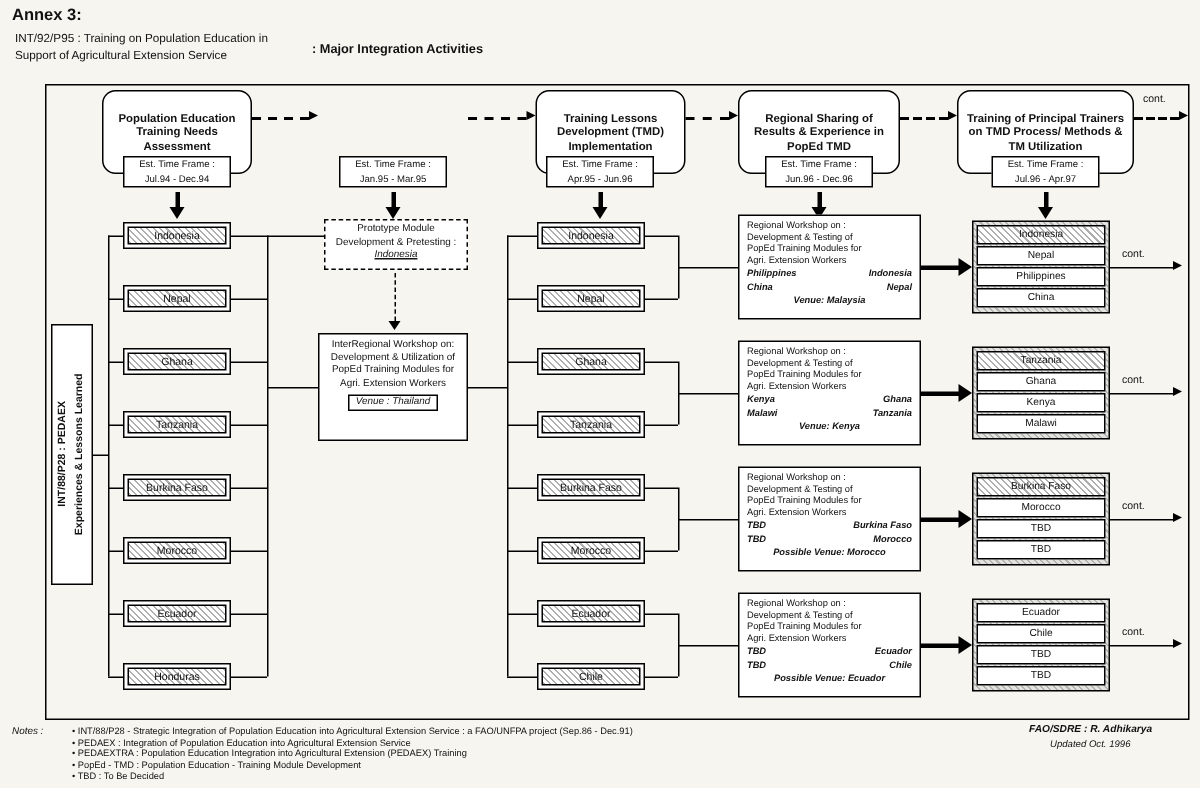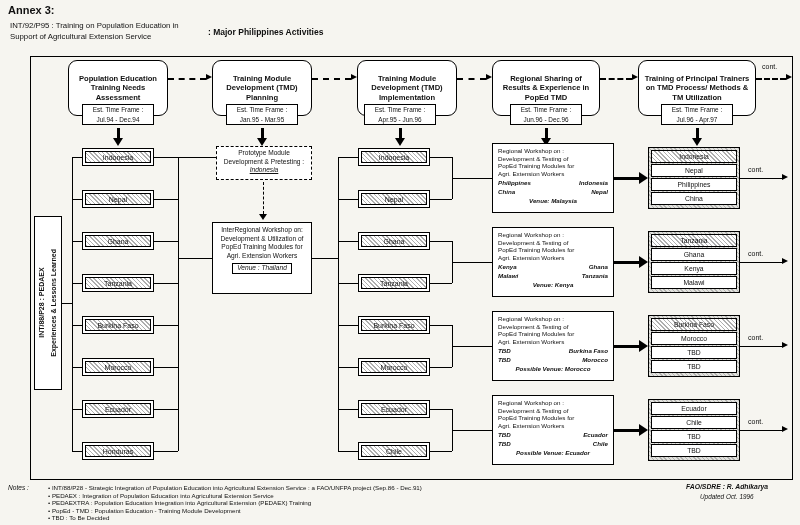--- a/index.html
+++ b/index.html
@@ -48,32 +48,29 @@
 .footer2{position:absolute;left:700px;top:493px;font-size:6.4px;font-style:italic}
 </style>
 </head>
 <body>
 
 <div id="stage">
 
   <div class="hdr-annex">Annex 3:</div>
   <div class="hdr-proj">INT/92/P95 : Training on Population Education in
 Support of Agricultural Extension Service</div>
-  <div class="hdr-sub">: Major Philippines Activities</div>
+  <div class="hdr-sub">: Major Integration Activities</div>
 
   <div class="outer"></div>
 
   <div class="phase" style="left:68px;width:100px">
       <span>Population Education Training Needs Assessment</span>
     </div>
-  <div class="phase" style="left:212px;width:100px">
-      <span>Training Module Development (TMD) Planning</span>
-    </div>
   <div class="phase" style="left:357px;width:100px">
-      <span>Training Module Development (TMD) Implementation</span>
+      <span>Training Lessons Development (TMD) Implementation</span>
     </div>
   <div class="phase" style="left:638px;width:118px">
       <span>Training of Principal Trainers on TMD Process/ Methods &amp; TM Utilization</span>
     </div>
   <div class="phase" style="left:492px;width:108px">
       <span>Regional Sharing of Results &amp; Experience in PopEd TMD</span>
     </div>
 
   <div class="dh" style="left:168px;top:78px;width:38px"></div>
     <div class="ar" style="left:206px;top:74px"></div>

